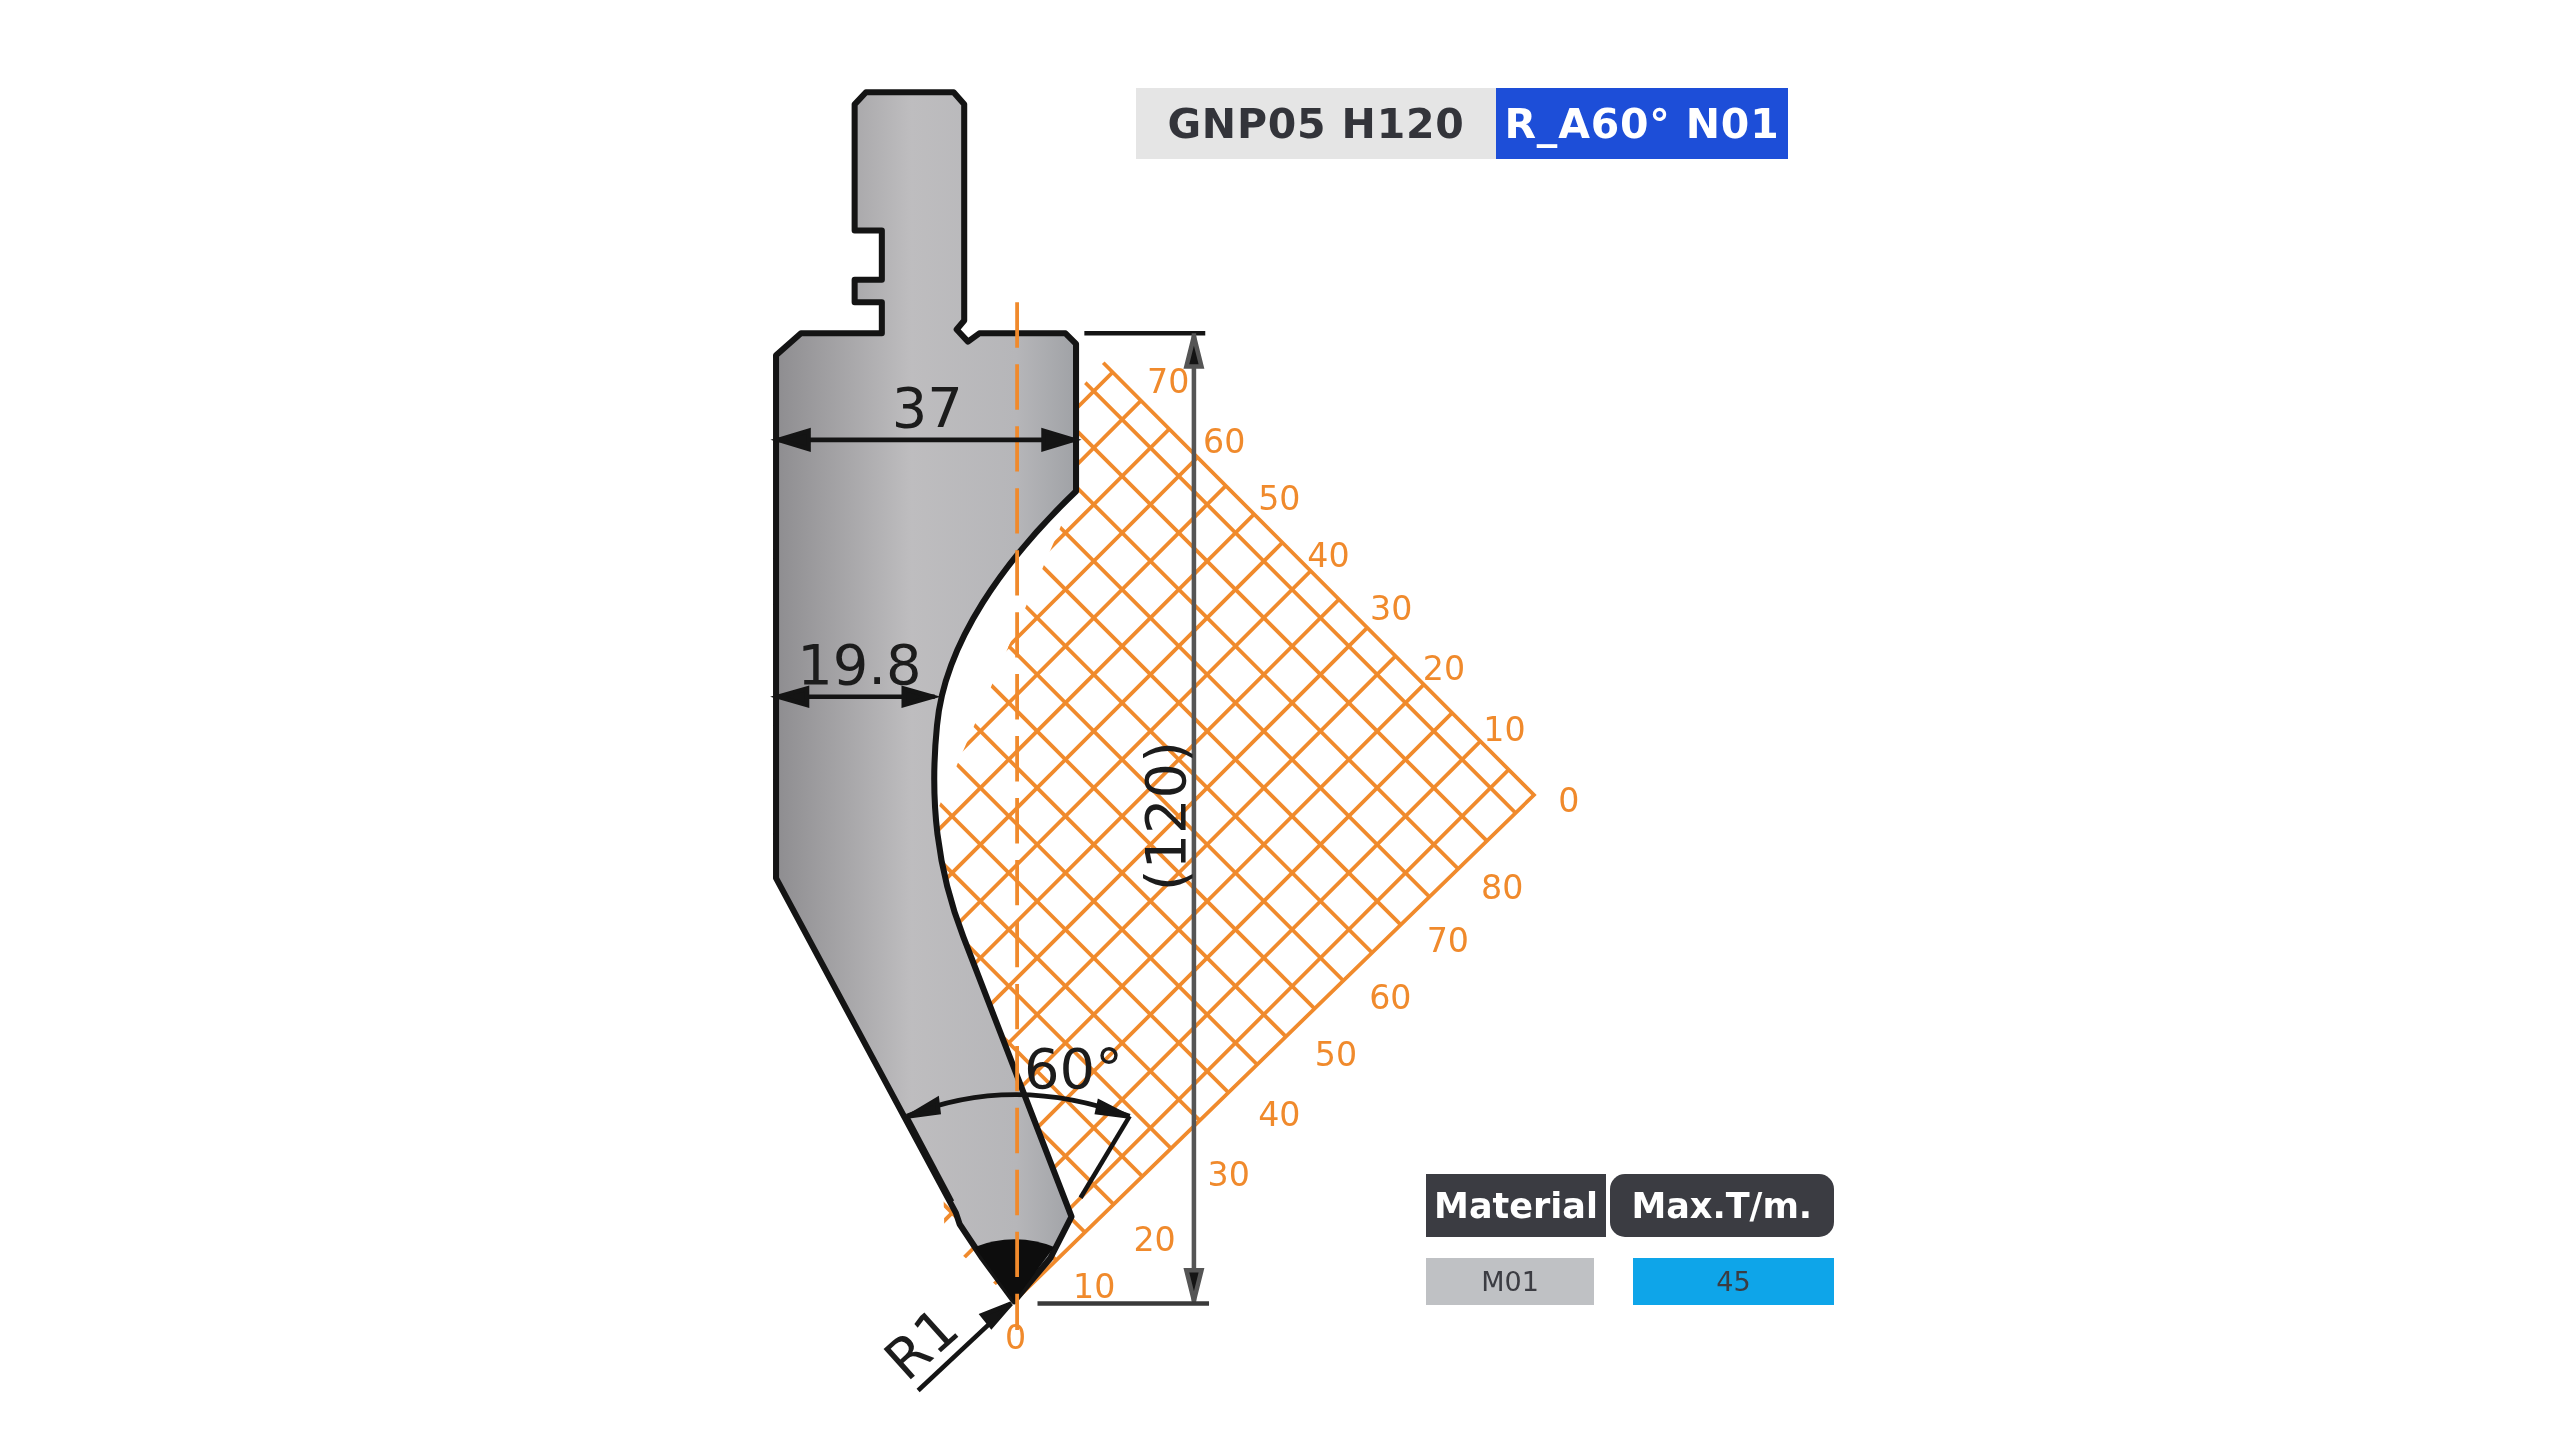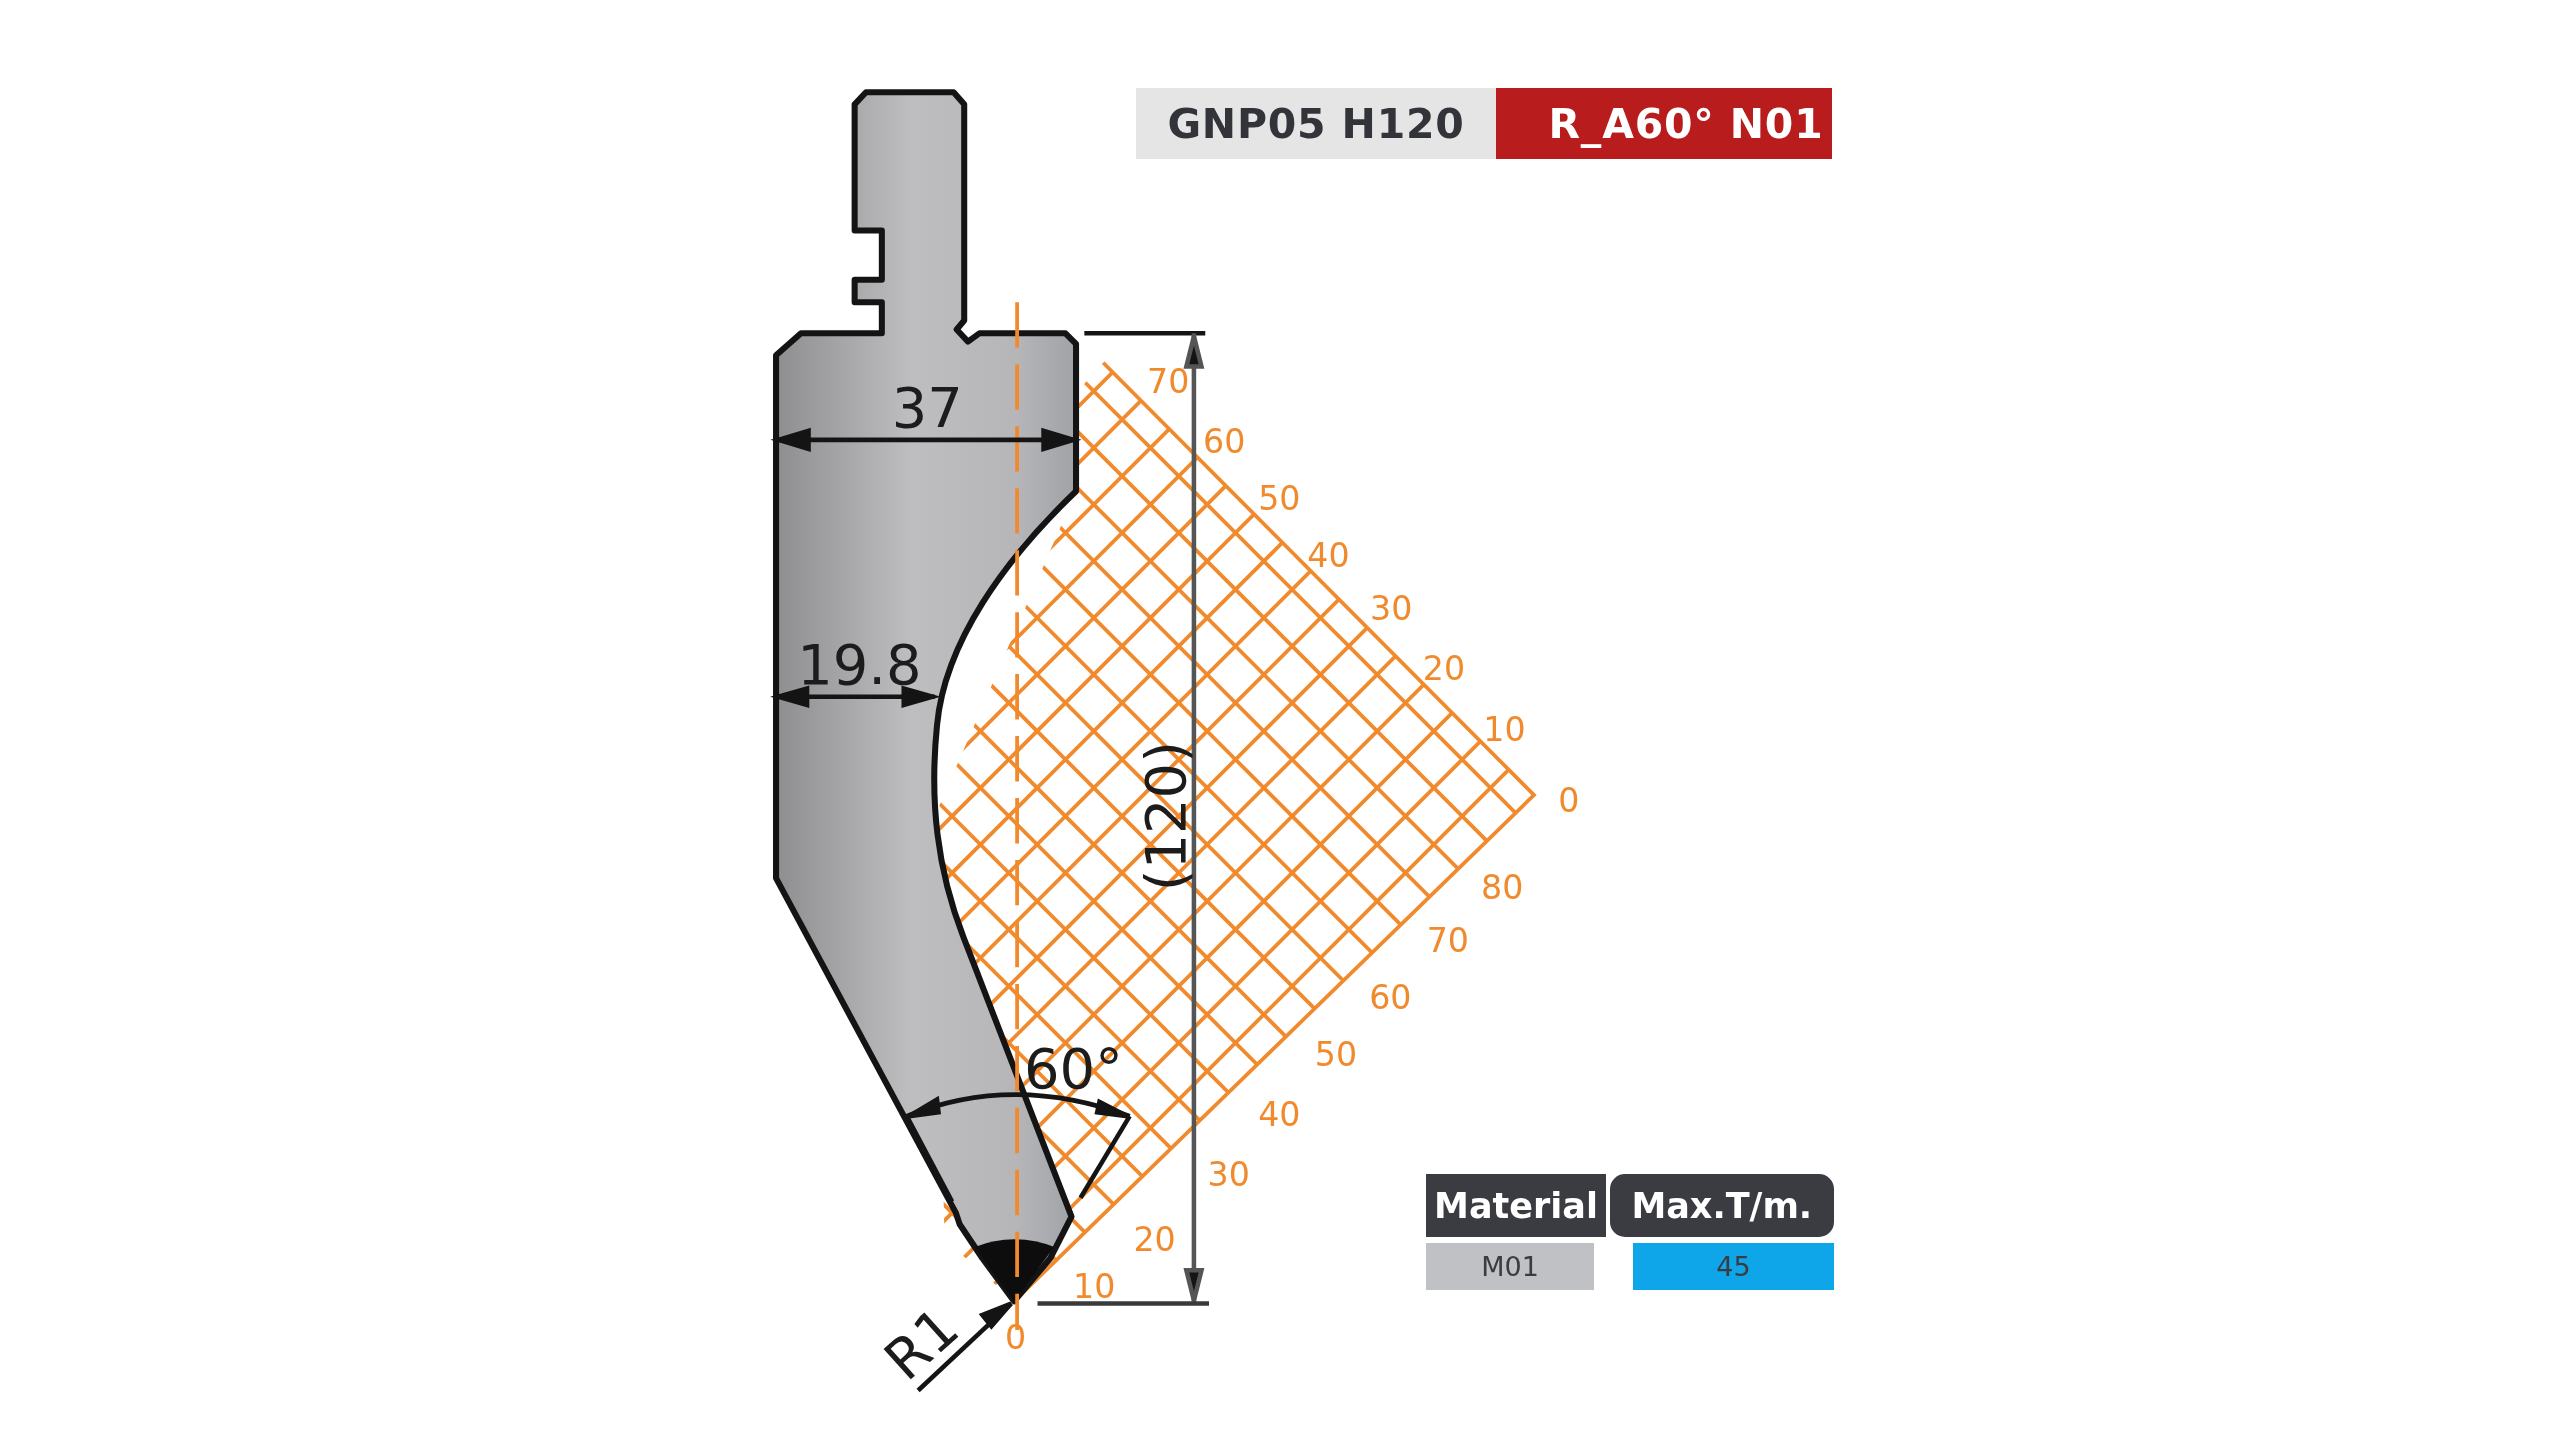--- a/index.html
+++ b/index.html
@@ -1,27 +1,27 @@
 <!DOCTYPE html>
 <html style="font-size:12px"><head>
 <meta charset="utf-8">
 <style>
   html, body { margin:0; padding:0; background:#ffffff; }
   body { width:2576px; height:1451px; position:relative; overflow:hidden; font-family:"DejaVu Sans", sans-serif; }
   .badge { position:absolute; top:88px; height:71px; display:flex; }
   .badge .seg { display:flex; align-items:center; justify-content:center; font-weight:bold; font-size:41px; letter-spacing:0.8px; font-family:"DejaVu Sans", sans-serif; }
   .badge .code { width:360px; background:#e5e5e5; color:#33343a; }
-  .badge .spec { width:292px; background:#b91c1c; color:#ffffff;padding-left:44px; }
+  .badge .spec { width:292px; background:#1d4ed8; color:#ffffff; }
   .tbl { position:absolute; left:1426px; top:1174px; width:408px; }
   .tbl .row { display:flex; }
   .tbl .cell { display:flex; align-items:center; justify-content:center; font-family:"DejaVu Sans", sans-serif; }
   .tbl .hdr .cell { height:63px; background:#3b3c42; color:#fff; font-weight:bold; font-size:35px; }
   .tbl .hdr .c1 { width:180px; margin-right:3.8px; }
   .tbl .hdr .c2 { width:224px;border-radius:15px; }
-  .tbl .data { margin-top:6px;gap:35px; }
+  .tbl .data { margin-top:21px;gap:35px; }
   .tbl .data .cell { height:47px; font-size:27px; color:#3b3c42; }
   .tbl .data .c1 { width:180px; margin-right:3.8px; background:#bfc1c4; }
   .tbl .data .c2 { width:215px; background:#0ea5e9; font-weight:normal; }
   svg { position:absolute; left:0; top:0; }
   .dimtxt { font-family:"DejaVu Sans", sans-serif; fill:#1c1c1c; font-size:74px; }
   .gridlbl { font-family:"DejaVu Sans", sans-serif; fill:#f08a2c; font-size:44px; }
 </style>
 </head>
 <body>
 

